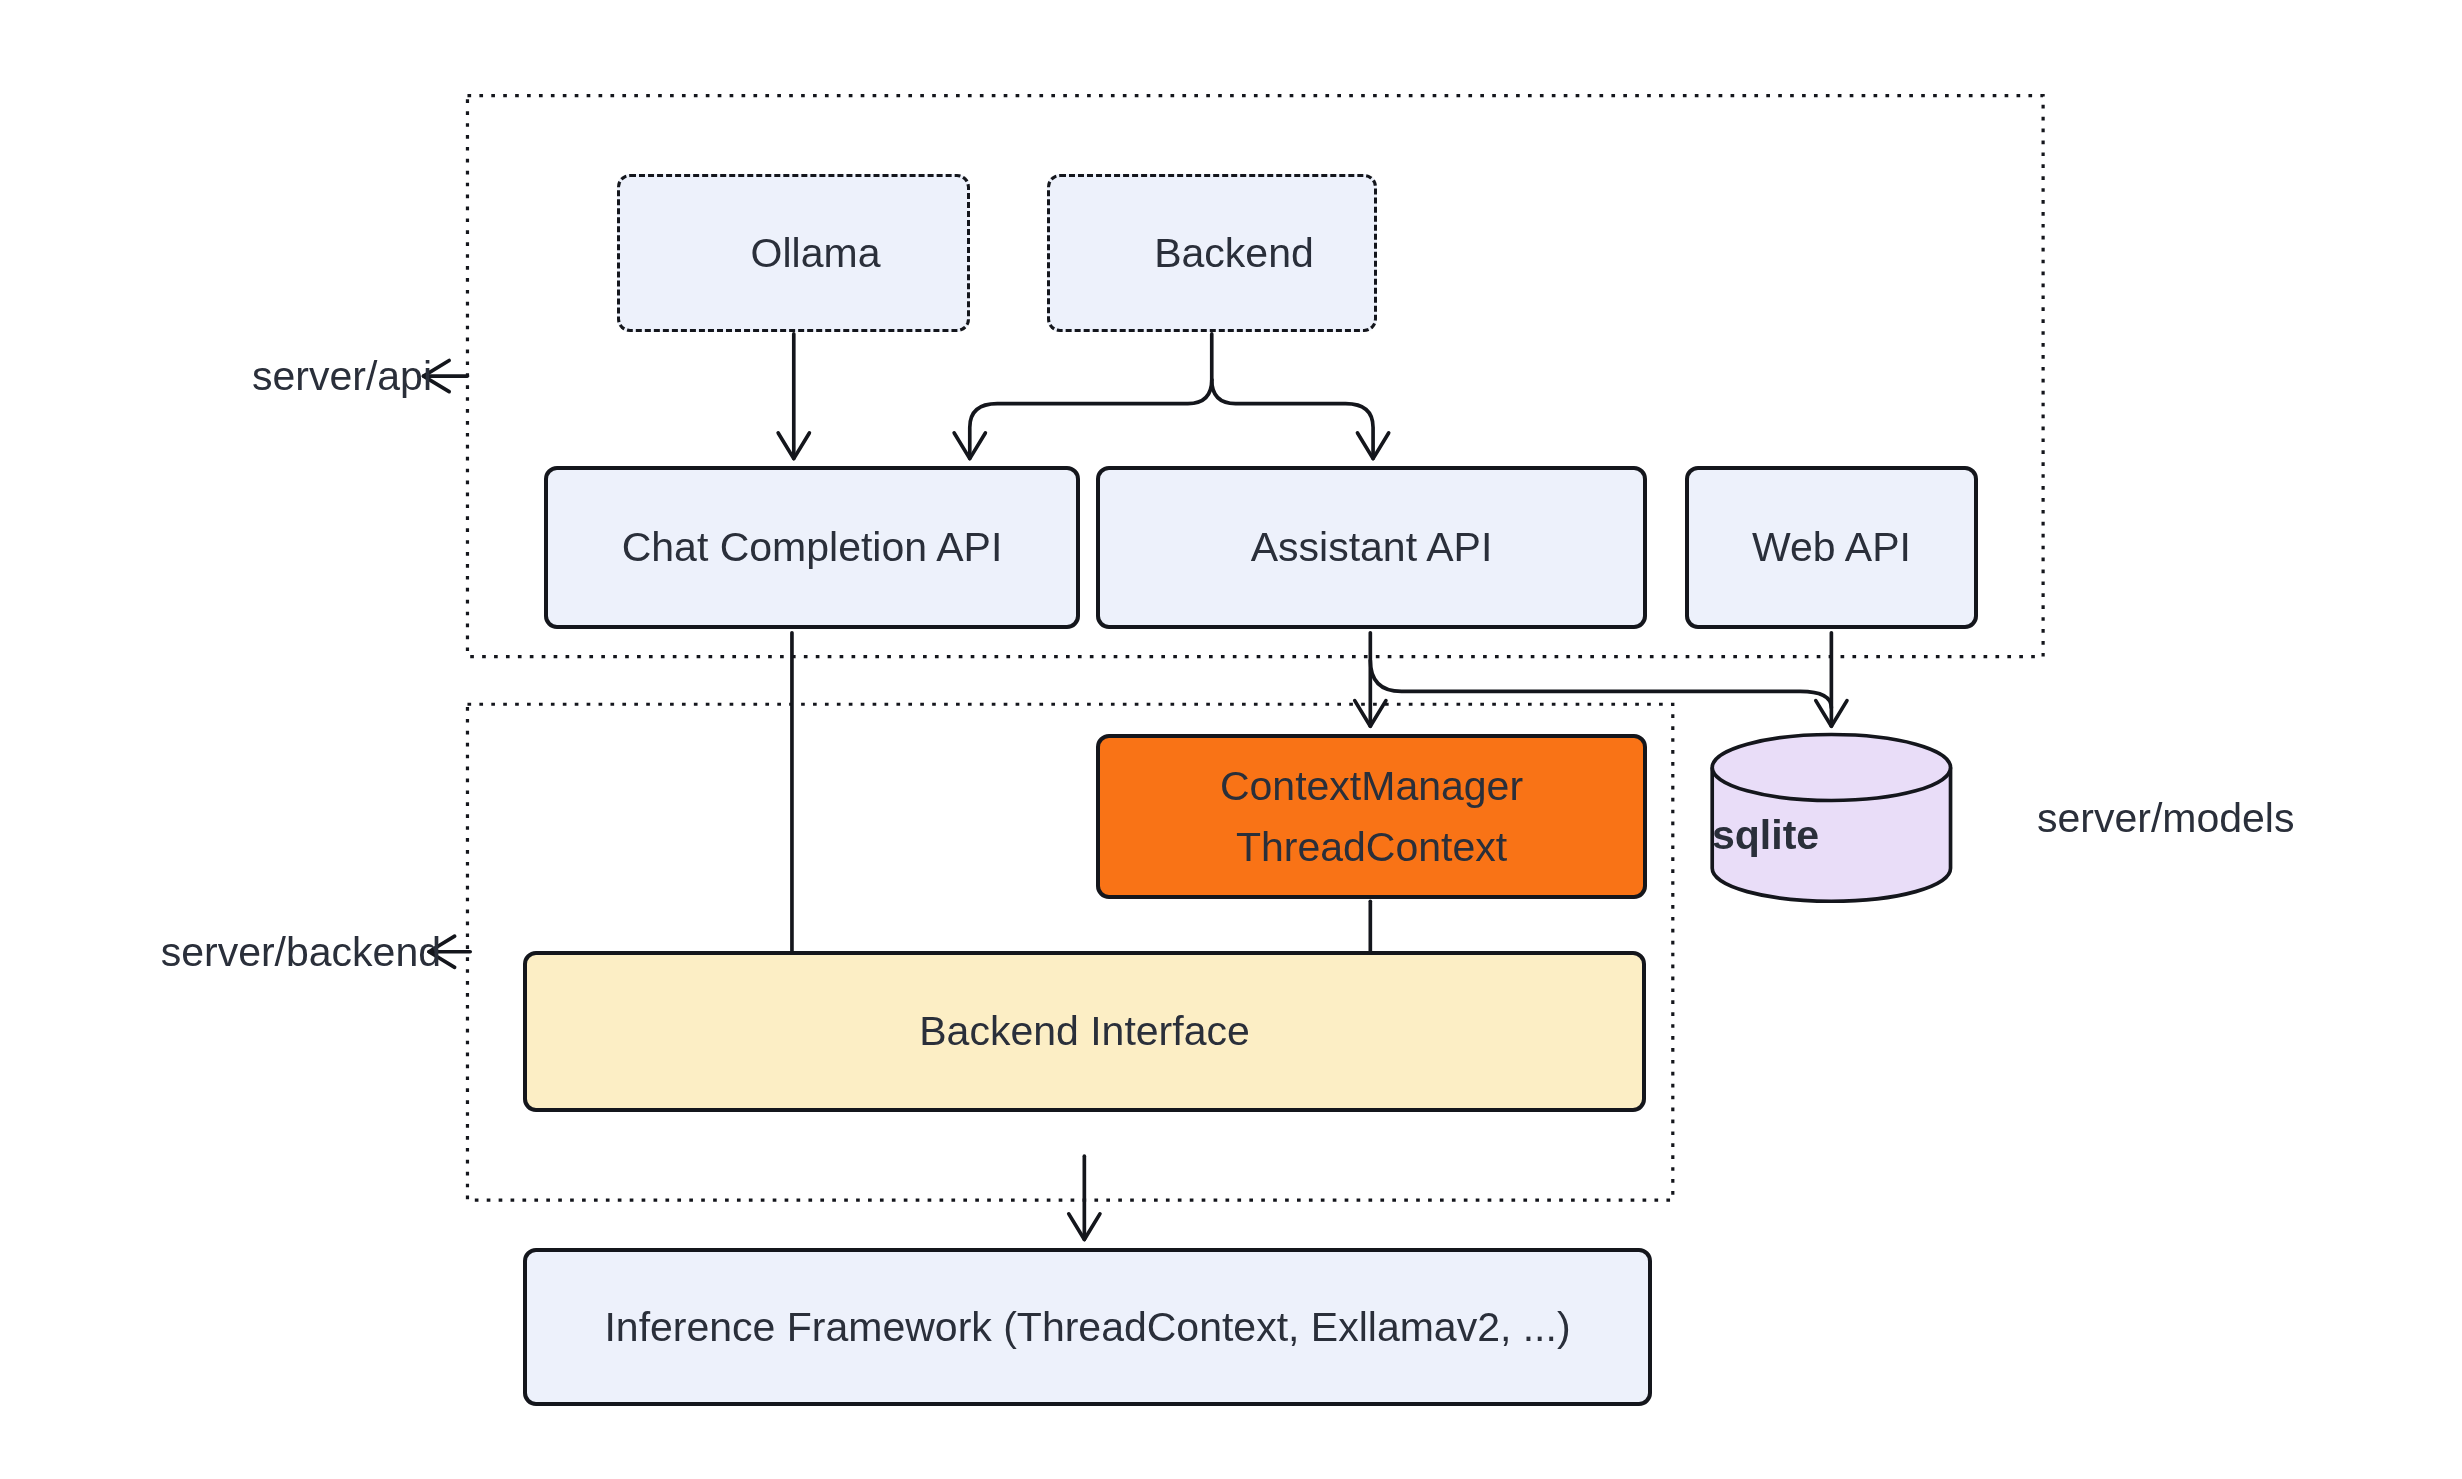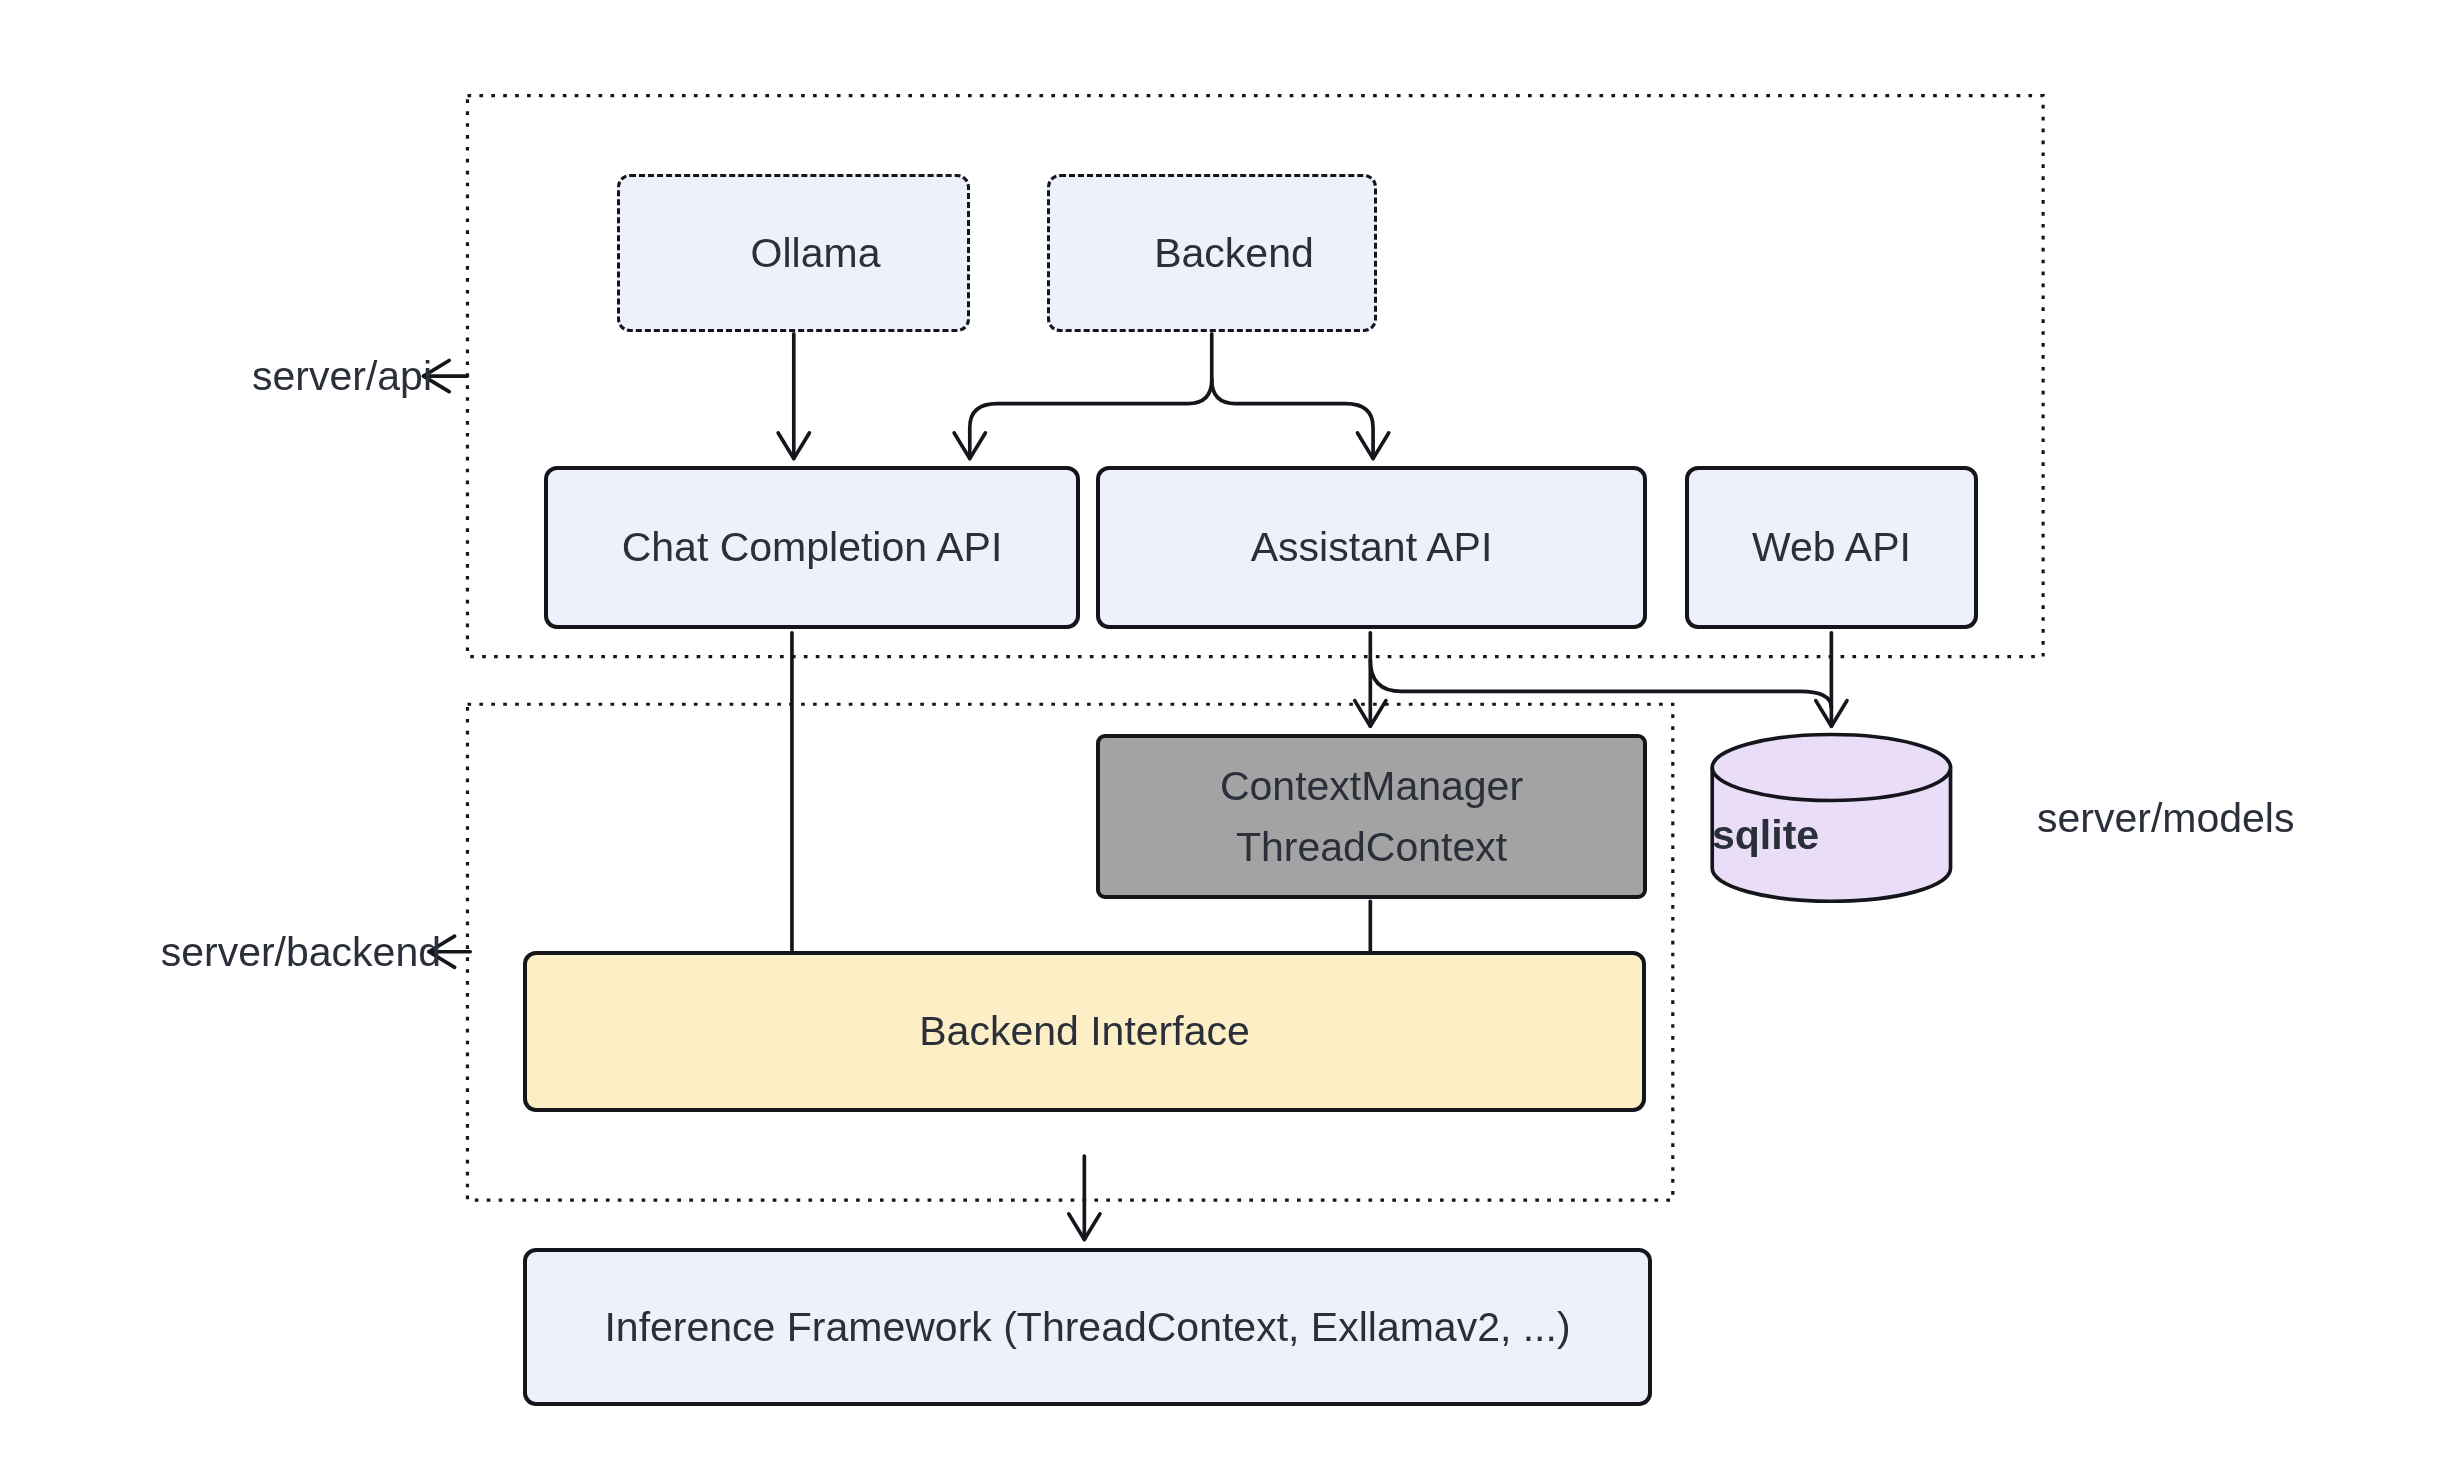--- a/index.html
+++ b/index.html
@@ -19,21 +19,21 @@
     align-items:center;justify-content:center;
     text-align:center;
     background:#edf1fb;
     border:4.6px solid #14161c;
     border-radius:13px;
     font-size:41px;
     line-height:59px;
     color:#2a2f3a;
   }
   .node.dashed{border-style:dashed;border-width:3.7px;padding-left:44px;}
-  .node.green{background:#a3a3a3;border-radius:9px;}
+  .node.green{background:#f97316;}
   .node.yellow{background:#fceec5;}
   .side-label{
     position:absolute;
     font-size:41px;
     line-height:48px;
     height:48px;
     color:#2a2f3a;
     white-space:nowrap;
   }
   .side-label.right-align{text-align:right;margin-left:21px;}

